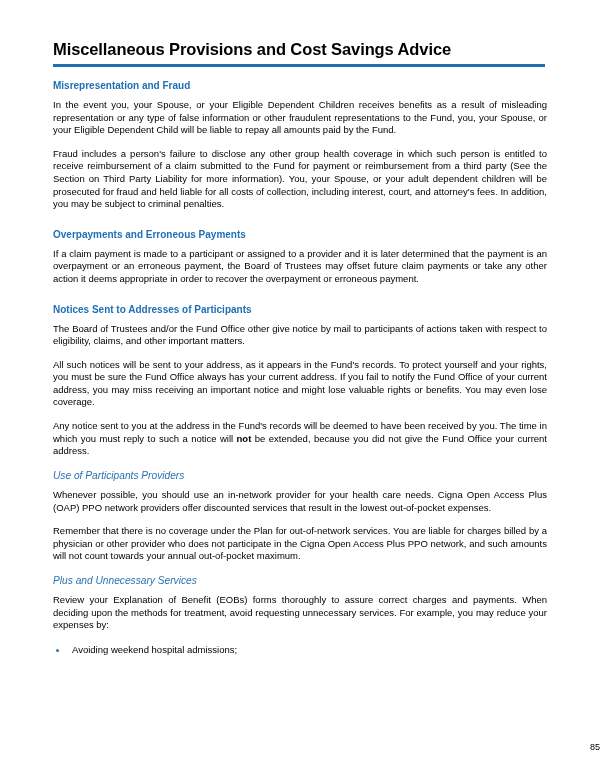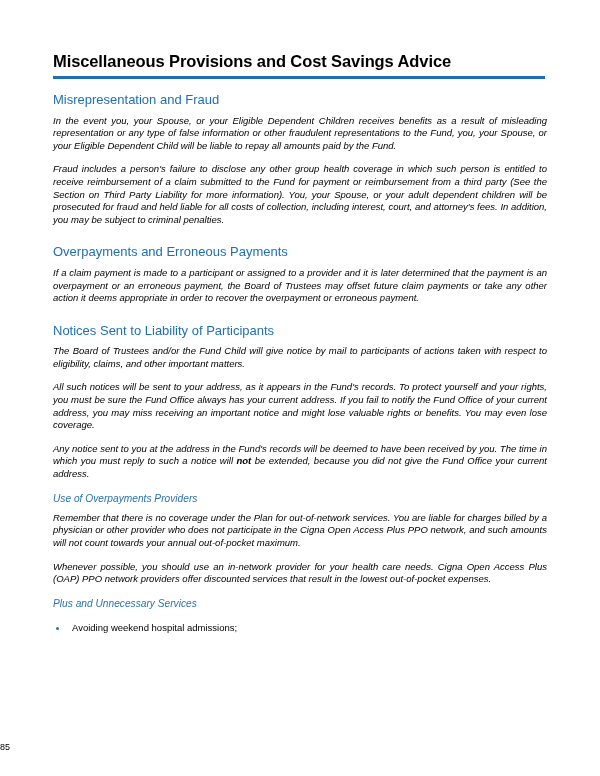--- a/index.html
+++ b/index.html
@@ -17,42 +17,42 @@
     position: relative;
     width: 600px;
     height: 776px;
     background: #ffffff;
     box-sizing: border-box;
     overflow: hidden;
   }
   .content {
     position: absolute;
     left: 53px;
-    top: 52px;
+    top: 40px;
     width: 494px;
   }
   .doc-title {
     font-size: 16.5px;
     font-weight: bold;
     color: #000000;
     letter-spacing: -0.1px;
     line-height: 1.15;
     margin: 0;
     padding: 0 0 5px 0;
     white-space: nowrap;
   }
   .title-rule {
     height: 3px;
     background: #1F6FB5;
     width: 492px;
     margin: 0 0 13px 0;
   }
   h2.section-heading {
-    font-size: 13px;
-    font-weight: normal;
+    font-size: 10px;
+    font-weight: bold;
     color: #1F6FB5;
     margin: 0 0 7px 0;
     padding: 0;
     line-height: 1.2;
   }
   h2.section-heading.spaced {
     margin-top: 18px;
   }
   h3.sub-heading {
     font-size: 10.2px;
@@ -65,21 +65,20 @@
   }
   p.body-text {
     font-size: 9.5px;
     line-height: 12.6px;
     color: #000000;
     text-align: justify;
     margin: 0 0 11px 0;
     padding: 0;
     -webkit-hyphens: none;
     hyphens: none;
-    font-style: italic;
   }
   p.body-text:last-child {
     margin-bottom: 0;
   }
   p.body-text b {
     font-weight: bold;
   }
   ul.bullet-list {
     list-style: none;
     margin: 12px 0 0 0;
@@ -100,21 +99,21 @@
     width: 3.4px;
     height: 3.4px;
     border-radius: 50%;
     background: #2B72B0;
   }
   .page-number {
     position: absolute;
     left: 0;
     right: 0;
     top: 742px;
-    text-align: left;
+    text-align: right;
     font-size: 9px;
     color: #000000;
   }
 </style>
 </head>
 <body>
 
 <div class="page">
 
   <div class="content">
@@ -122,31 +121,32 @@
     <h1 class="doc-title">Miscellaneous Provisions and Cost Savings Advice</h1>
     <div class="title-rule"></div>
 
     <h2 class="section-heading">Misrepresentation and Fraud</h2>
     <p class="body-text">In the event you, your Spouse, or your Eligible Dependent Children receives benefits as a result of misleading representation or any type of false information or other fraudulent representations to the Fund, you, your Spouse, or your Eligible Dependent Child will be liable to repay all amounts paid by the Fund.</p>
     <p class="body-text">Fraud includes a person's failure to disclose any other group health coverage in which such person is entitled to receive reimbursement of a claim submitted to the Fund for payment or reimbursement from a third party (See the Section on Third Party Liability for more information). You, your Spouse, or your adult dependent children will be prosecuted for fraud and held liable for all costs of collection, including interest, court, and attorney's fees.  In addition, you may be subject to criminal penalties.</p>
 
     <h2 class="section-heading spaced">Overpayments and Erroneous Payments</h2>
     <p class="body-text">If a claim payment is made to a participant or assigned to a provider and it is later determined that the payment is an overpayment or an erroneous payment, the Board of Trustees may offset future claim payments or take any other action it deems appropriate in order to recover the overpayment or erroneous payment.</p>
 
-    <h2 class="section-heading spaced">Notices Sent to Liability of Participants</h2>
-    <p class="body-text">The Board of Trustees and/or the Fund Child will give notice by mail to participants of actions taken with respect to eligibility, claims, and other important matters.</p>
+    <h2 class="section-heading spaced">Notices Sent to Addresses of Participants</h2>
+    <p class="body-text">The Board of Trustees and/or the Fund Office other give notice by mail to participants of actions taken with respect to eligibility, claims, and other important matters.</p>
     <p class="body-text">All such notices will be sent to your address, as it appears in the Fund's records. To protect yourself and your rights, you must be sure the Fund Office always has your current address. If you fail to notify the Fund Office of your current address, you may miss receiving an important notice and might lose valuable rights or benefits. You may even lose coverage.</p>
     <p class="body-text"><span>Any notice sent to you at the address in the Fund's records will be deemed to have been received by you. The time in which you must reply to such a notice will </span><b>not</b><span> be extended, because you did not give the Fund Office your current address.</span></p>
 
 
-    <h3 class="sub-heading">Use of Overpayments Providers</h3>
+    <h3 class="sub-heading">Use of Participants Providers</h3>
+    <p class="body-text">Whenever possible, you should use an in-network provider for your health care needs. Cigna Open Access Plus (OAP) PPO network providers offer discounted services that result in the lowest out-of-pocket expenses.</p>
     <p class="body-text">Remember that there is no coverage under the Plan for out-of-network services. You are liable for charges billed by a physician or other provider who does not participate in the Cigna Open Access Plus PPO network, and such amounts will not count towards your annual out-of-pocket maximum.</p>
-    <p class="body-text">Whenever possible, you should use an in-network provider for your health care needs. Cigna Open Access Plus (OAP) PPO network providers offer discounted services that result in the lowest out-of-pocket expenses.</p>
 
     <h3 class="sub-heading">Plus and Unnecessary Services</h3>
+    <p class="body-text">Review your Explanation of Benefit (EOBs) forms thoroughly to assure correct charges and payments. When deciding upon the methods for treatment, avoid requesting unnecessary services. For example, you may reduce your expenses by:</p>
 
     <ul class="bullet-list">
       <li>
         <span class="bullet-dot"></span>
         <span>Avoiding weekend hospital admissions;</span>
       </li>
     </ul>
 
   </div>
 

